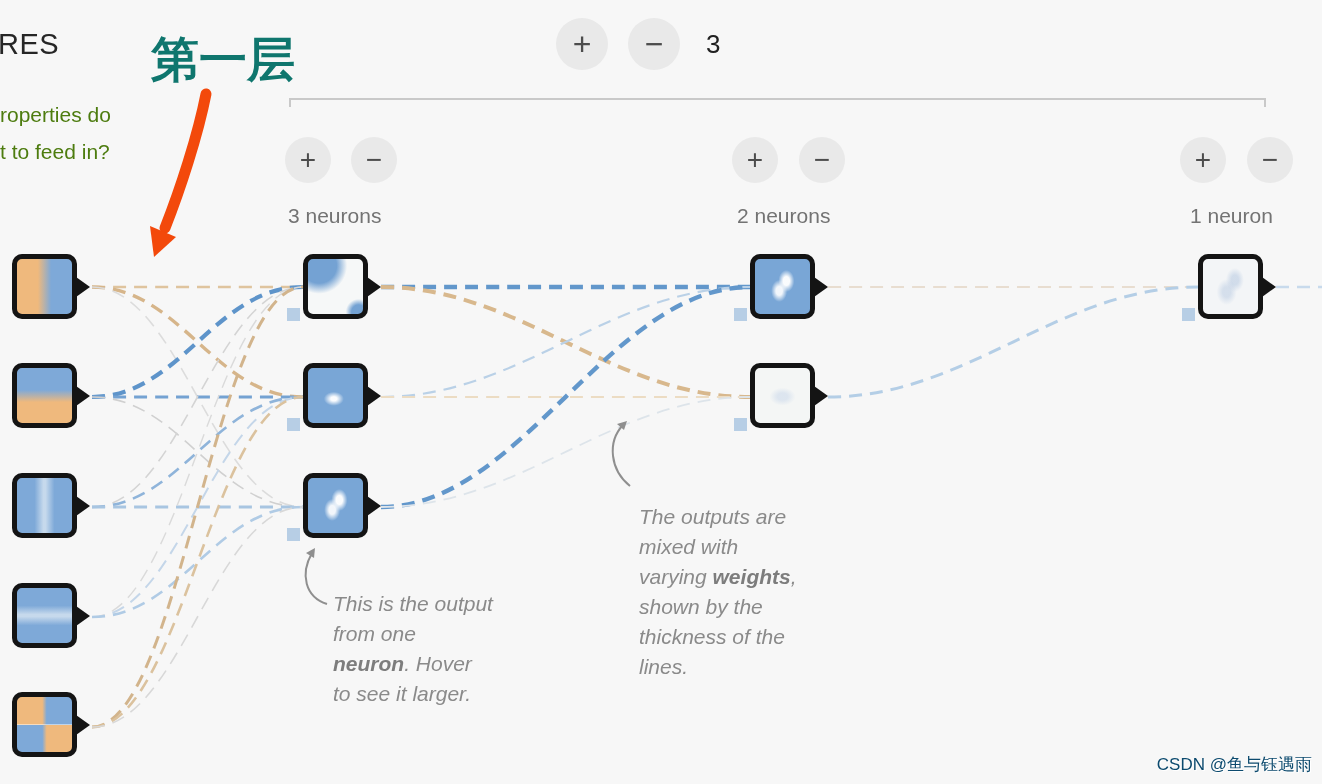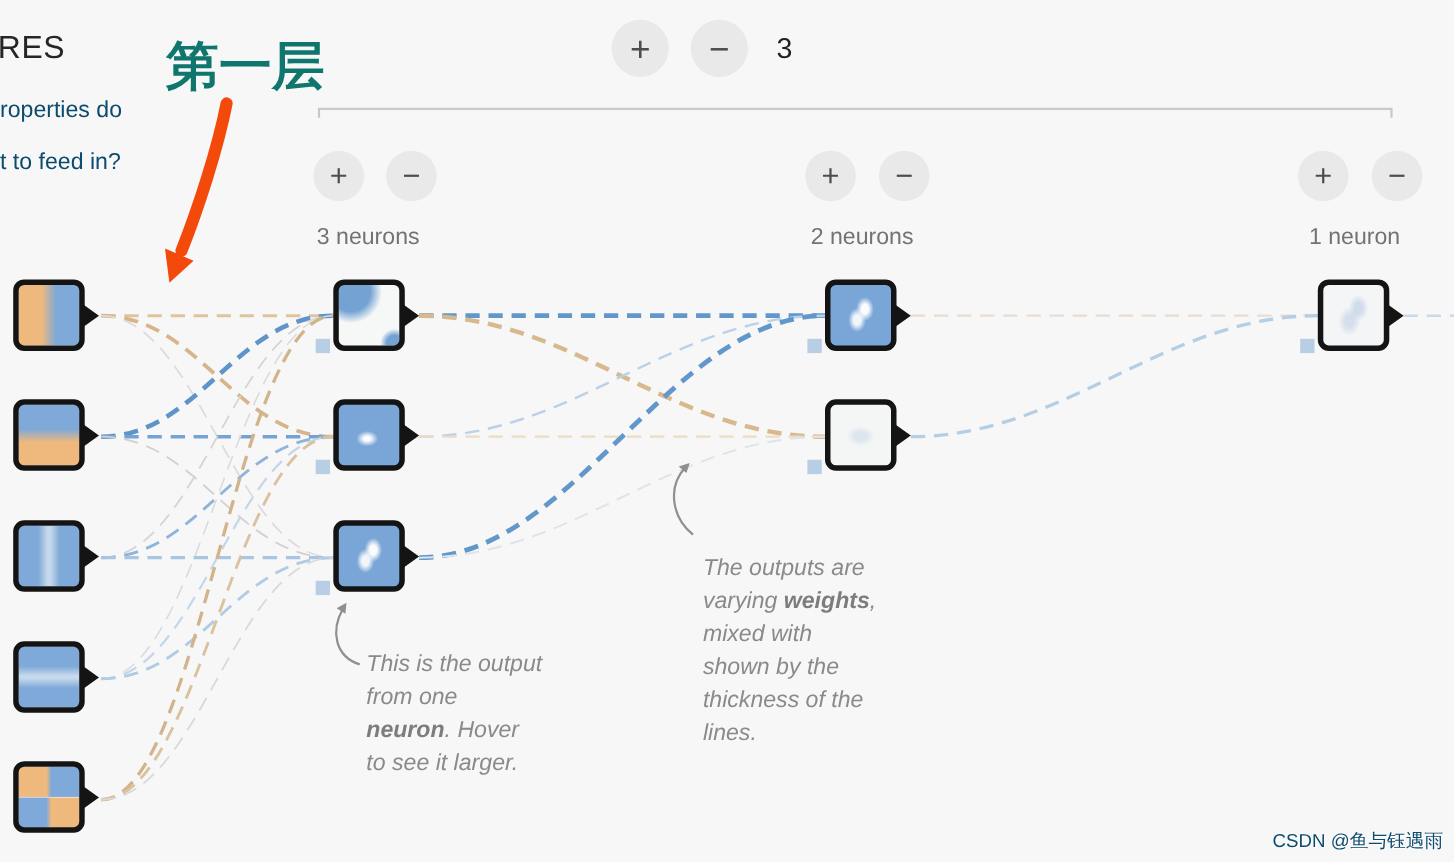--- a/index.html
+++ b/index.html
@@ -13,21 +13,21 @@
     display:flex; align-items:center; justify-content:center; font-weight:300; cursor:pointer; }
   .circle-btn.lg { width:52px; height:52px; font-size:32px; }
   .circle-btn.sm { width:46px; height:46px; font-size:28px; }
 
   .hdr-count { position:absolute; left:706px; top:29px; font-size:26px; color:#212121; }
   .hdr-label { position:absolute; left:753px; top:29px; font-size:26px; color:#212121; letter-spacing:.5px; }
 
   .layer-label { position:absolute; font-size:21px; color:#737373; }
 
   .feat-heading { position:absolute; left:-2px; top:28px; font-size:29px; font-weight:500; color:#262626; letter-spacing:.5px; }
-  .feat-q { position:absolute; font-size:21px; color:#0c4a6e; }
+  .feat-q { position:absolute; font-size:21px; color:#4d7c0f;margin-top:15px; }
 
   .cn-note { position:absolute; left:151px; top:28px; font-size:48px; font-weight:700; color:#0f766e; }
 
   
   .sq { position:absolute; width:65px; height:65px; border:5px solid #141414; border-radius:10px; background:#fff; cursor:pointer; }
   .sq::after { content:""; position:absolute; right:-18px; top:50%; margin-top:-10px; width:0; height:0;
     border-left:14px solid #141414; border-top:10px solid transparent; border-bottom:10px solid transparent; }
 
   .f1 { background:linear-gradient(90deg,#efb97d 0%,#efb97d 38%,#7ea9d8 62%,#7ea9d8 100%); }
   .f2 { background:linear-gradient(180deg,#7ea9d8 0%,#7ea9d8 40%,#efb97d 62%,#efb97d 100%); }
@@ -98,21 +98,21 @@
     <path d="M630,486 C610,470 607,442 623,425" fill="none" stroke="#8f8f8f" stroke-width="2"></path>
     <polygon points="627,421 624,430 617,424" fill="#8f8f8f"></polygon>
   </svg>
 
   <div class="circle-btn lg" style="left:556px;top:18px;">+</div>
   <div class="circle-btn lg" style="left:628px;top:18px;">−</div>
   <div class="hdr-count">3</div>
 
   <div class="feat-heading">RES</div>
   <div class="feat-q" style="left:0;top:88px;">roperties do</div>
-  <div class="feat-q" style="left:0;top:136px;text-align:right;">t to feed in?</div>
+  <div class="feat-q" style="left:0;top:125px;text-align:right;">t to feed in?</div>
 
   <div class="cn-note">第一层</div>
 
   <div class="sq f1" style="left:12px;top:254px;"></div>
   <div class="sq f2" style="left:12px;top:363px;"></div>
   <div class="sq f3" style="left:12px;top:473px;"></div>
   <div class="sq f4" style="left:12px;top:583px;"></div>
   <div class="sq f5" style="left:12px;top:692px;"></div>
 
   <div class="circle-btn sm" style="left:285px;top:137px;">+</div>
@@ -141,21 +141,21 @@
 
   <div class="callout" style="left:333px;top:589px;width:210px;">
     <div><span>This is the output</span></div>
     <div><span>from one</span></div>
     <div><b>neuron</b><span>. Hover</span></div>
     <div><span>to see it larger.</span></div>
   </div>
 
   <div class="callout" style="left:639px;top:470px;width:210px;margin-top:32px;">
     <div><span>The outputs are</span></div>
+    <div><span>mixed with</span></div>
     <div><span>varying </span><b>weights</b><span>,</span></div>
-    <div><span>mixed with</span></div>
     <div><span>shown by the</span></div>
     <div><span>thickness of the</span></div>
     <div><span>lines.</span></div>
   </div>
 
   <div class="watermark">CSDN @鱼与钰遇雨</div>
 </div>
 
 </body></html>

